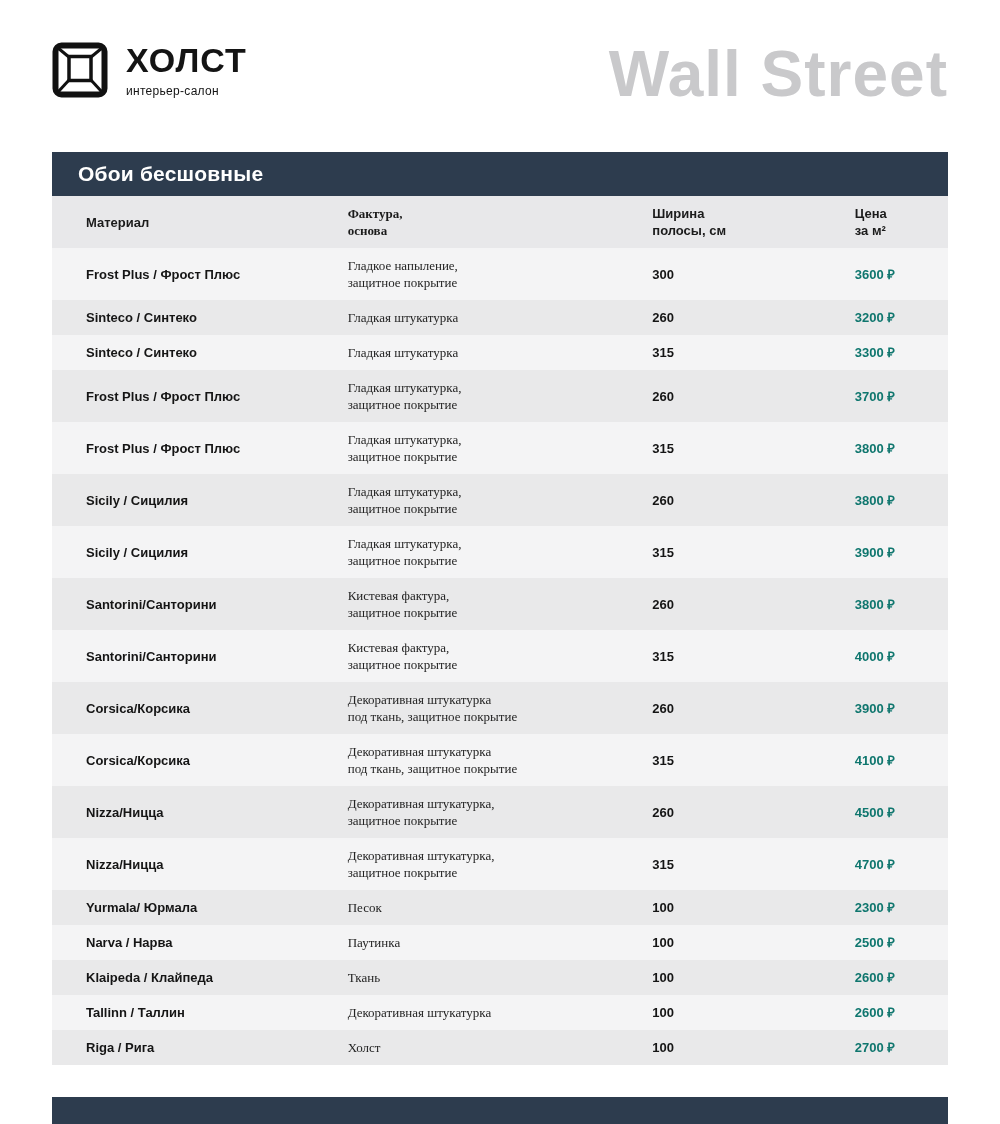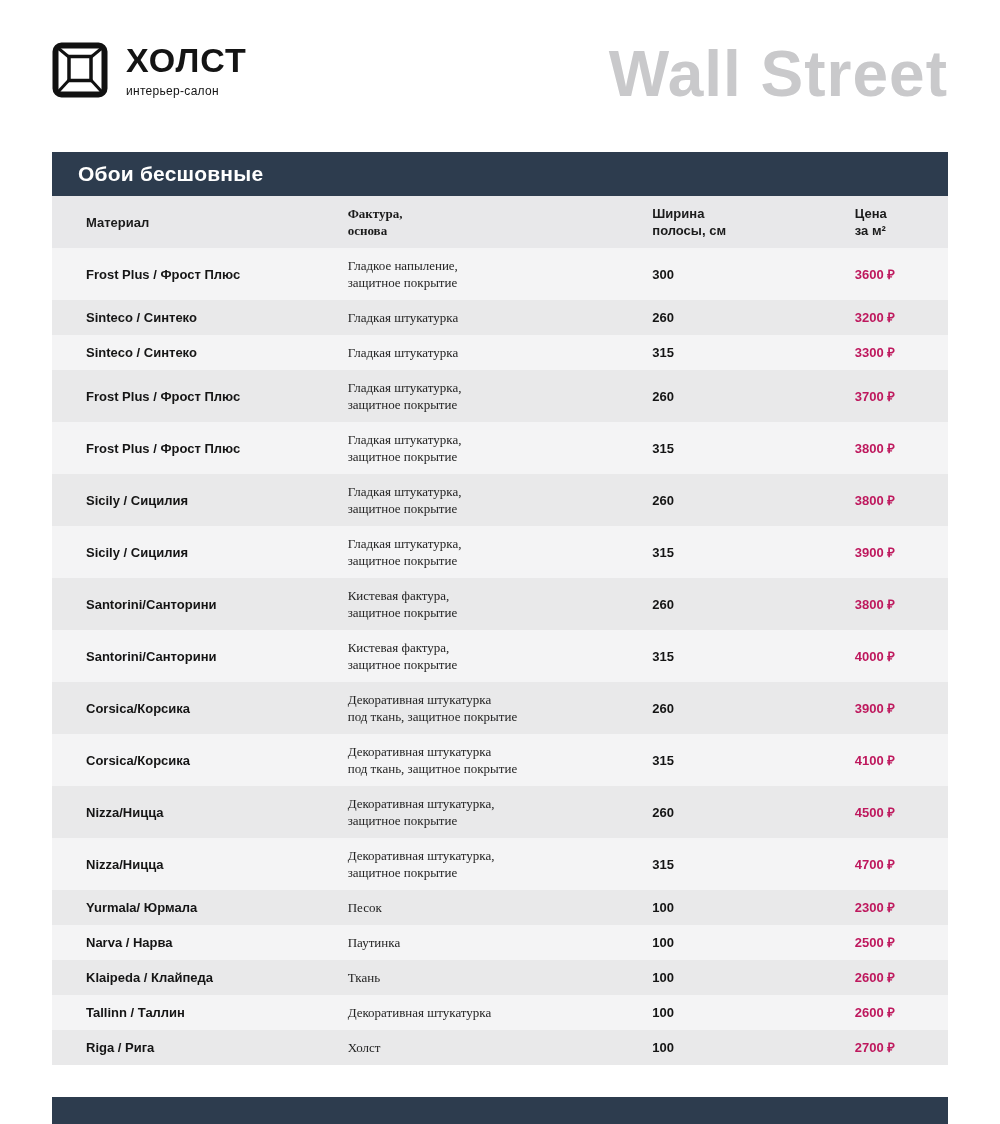--- a/index.html
+++ b/index.html
@@ -49,21 +49,21 @@
 
   .thead { background: #e8e8ea; min-height: 50px; }
   .thead .cell { font-weight: 700; color: #1b1b1b; }
 
   .row { min-height: 35px; }
   .row-light { background: #f4f4f5; }
   .row-dark  { background: #e9e9ea; }
   .material { font-weight: 700; color: #151515; }
   .texture  { font-weight: 400; color: #242424; }
   .width    { font-weight: 700; color: #151515; }
-  .price    { font-weight: 700; color: #be185d; white-space: nowrap; }
+  .price    { font-weight: 700; color: #0f766e; white-space: nowrap; }
 
   
   .bottom-bar {
     position: absolute; left: 52px; right: 52px; top: 1097px; height: 40px;
     background: #2d3c4e;
   }
 </style>
 </head>
 <body>
 

